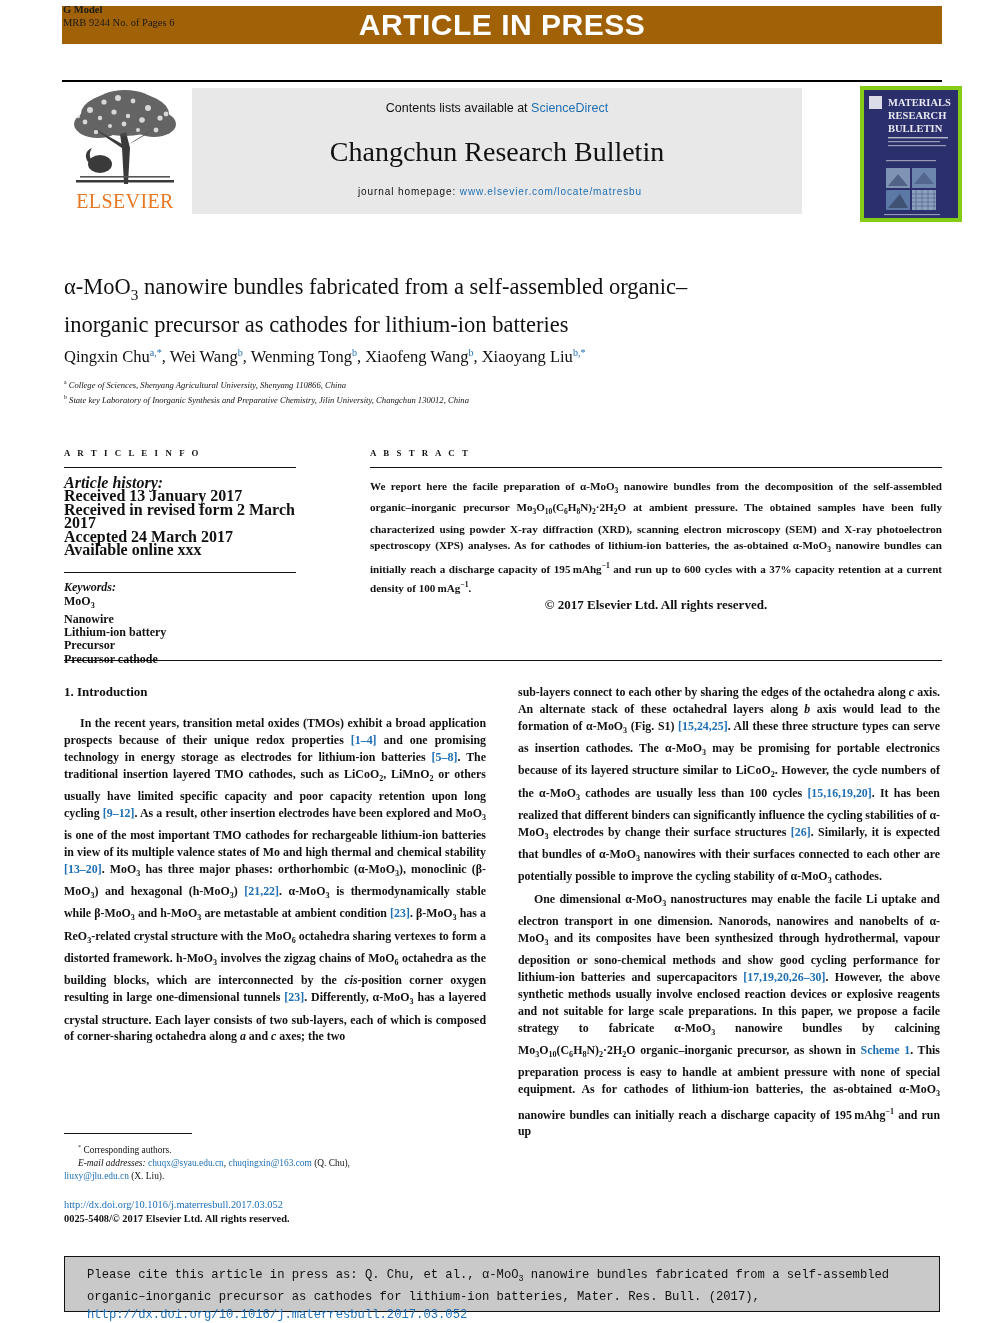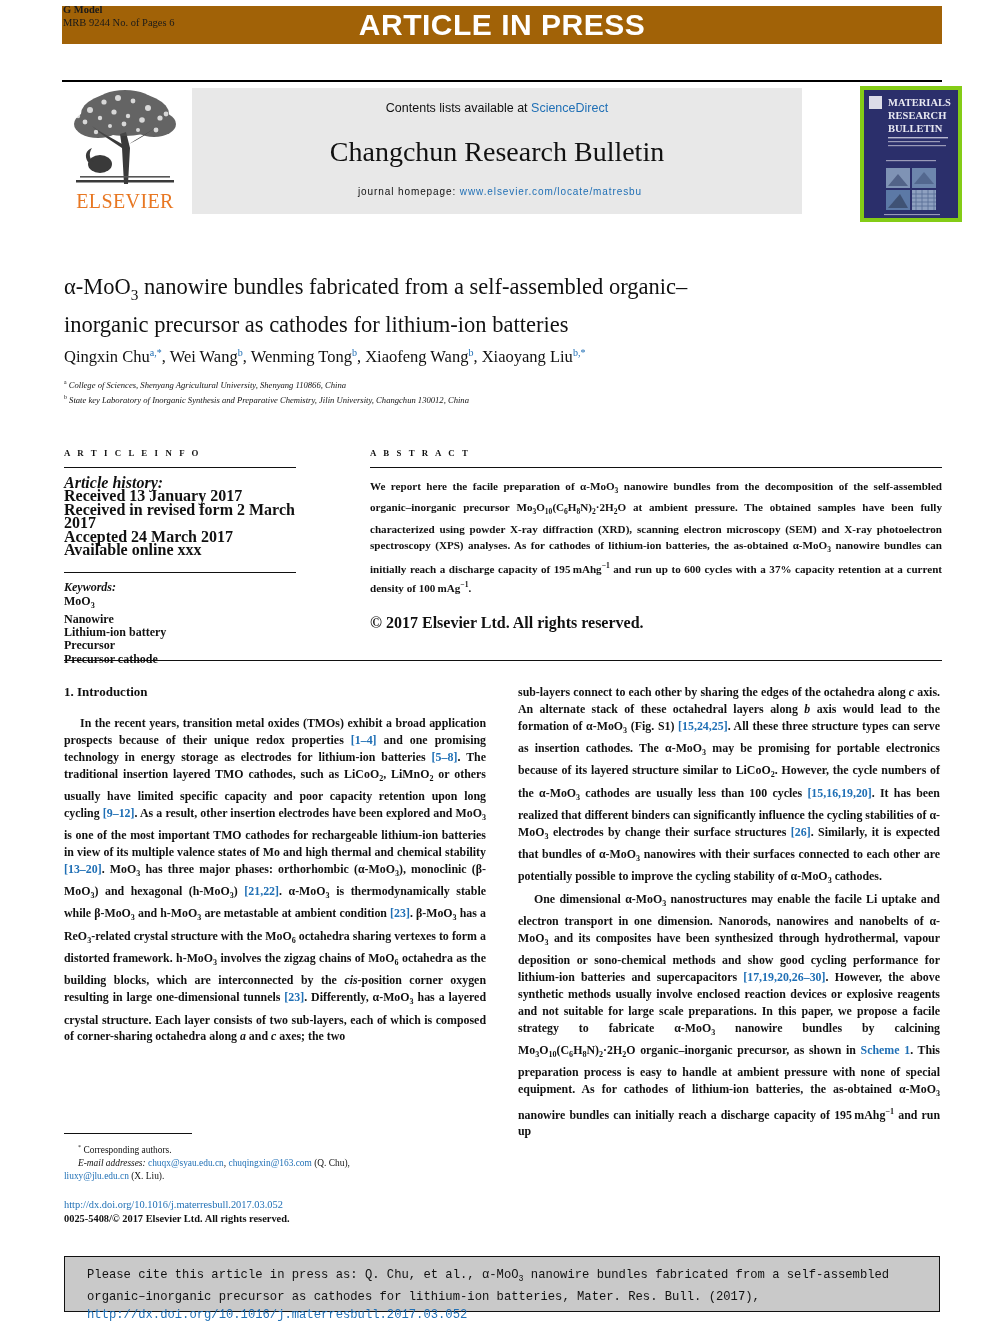--- a/index.html
+++ b/index.html
@@ -199,25 +199,25 @@
   .abstract {
     margin-top: 10px;
     font-family: "Liberation Serif", serif;
     font-weight: bold;
     font-size: 11.1px;
     line-height: 16.2px;
     text-align: justify;
     color: #111;
   }
   .copyright {
-    margin-top: 18px;
-    text-align: left;
-    font-family: "Liberation Serif", serif;
-    font-weight: bold;
-    font-size: 16px;
+    margin-top: 1px;
+    text-align: center;
+    font-family: "Liberation Serif", serif;
+    font-weight: bold;
+    font-size: 13px;
     color: #111;
   }
 
   
   .body-rule {
     position: absolute;
     left: 2px; top: 660px;
     width: 878px;
     border-top: 1.1px solid #111;
   }

